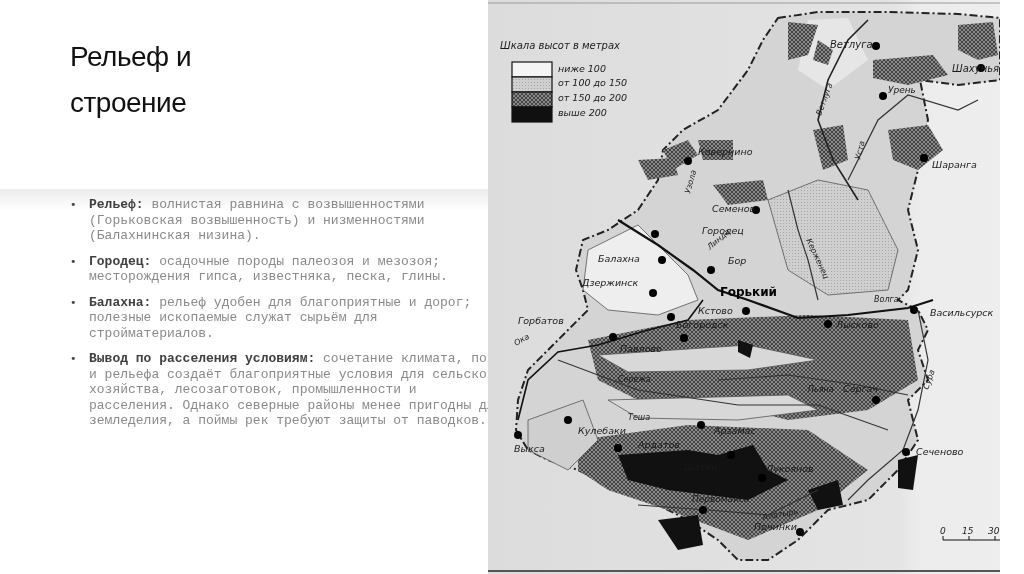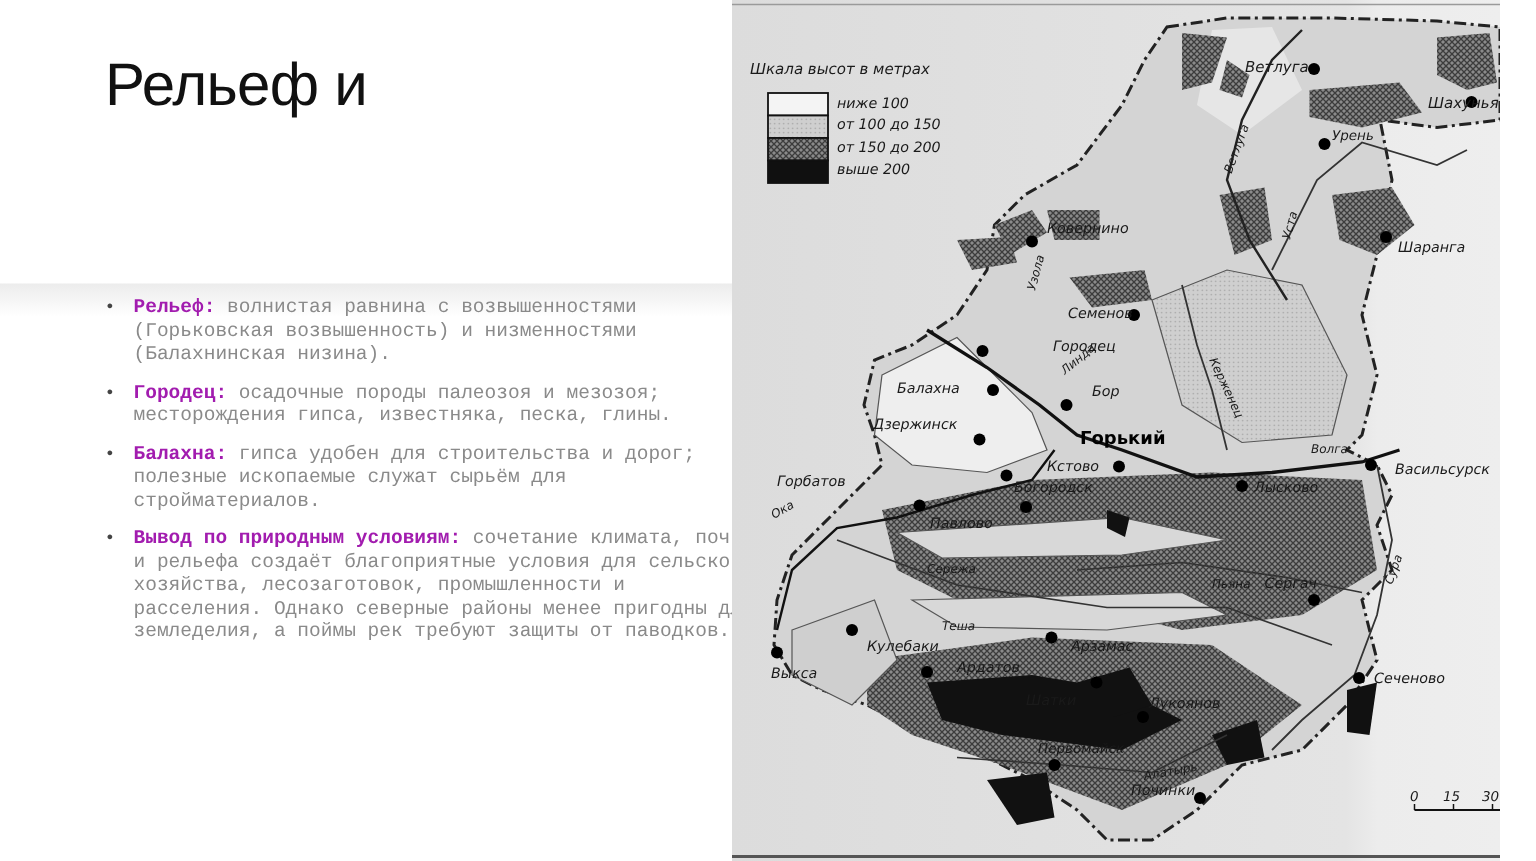--- a/index.html
+++ b/index.html
@@ -1,65 +1,66 @@
 <!DOCTYPE html>
 <html><head>
 <meta charset="utf-8">
 <style>
   html, body { margin:0; padding:0; }
   body { width:1024px; height:574px; overflow:hidden; background:#ffffff; position:relative; font-family:"Liberation Sans", sans-serif; }
   .slide { position:absolute; left:0; top:0; width:1024px; height:574px; background:#fff; }
   .title {
     position:absolute; left:70px; top:34px; width:420px;
-    font-family:"Liberation Sans", sans-serif; font-size:40px; line-height:46px; color:#111;
+    font-family:"Liberation Sans", sans-serif; font-size:28px; line-height:46px; color:#111;
     letter-spacing:-0.5px;
   }
   .band {
     position:absolute; left:0; top:189px; width:512px; height:22px;
     background:linear-gradient(to bottom, #ececec, #ffffff);
   }
   .content {
     position:absolute; left:70px; top:197px; width:440px;
     font-family:"Liberation Mono", monospace; font-size:13px; line-height:15.5px; color:#8a8a8a;
   }
   .bullet { position:relative; padding-left:19px; margin-bottom:10px; }
   .bullet .dot { position:absolute; left:0; top:0; color:#444; font-family:"DejaVu Sans", sans-serif; font-size:11px; }
-  .bullet .lead { font-weight:bold; color:#a21caf; }
+  .bullet .lead { font-weight:bold; color:#404040; }
   .map {
     position:absolute; left:488px; top:0; width:512px; height:574px; background:#d9d9d9;
   }
   .map svg { display:block; }
   .map-label { font-family:"DejaVu Sans", sans-serif; font-style:italic; fill:#1a1a1a; }
 </style>
 </head>
 <body>
 
 <div class="slide">
   <div class="title">
     <div>Рельеф и</div>
+    <div>строение</div>
   </div>
 
   <div class="band"></div>
 
   <div class="content">
     <div class="bullet">
       <span class="dot">•</span>
       <span class="lead">Рельеф:</span><span> волнистая равнина с возвышенностями (Горьковская возвышенность) и низменностями (Балахнинская низина).</span>
     </div>
     <div class="bullet">
       <span class="dot">•</span>
       <span class="lead">Городец:</span><span> осадочные породы палеозоя и мезозоя; месторождения гипса, известняка, песка, глины.</span>
     </div>
     <div class="bullet">
       <span class="dot">•</span>
-      <span class="lead">Балахна:</span><span> гипса удобен для строительства и дорог; полезные ископаемые служат сырьём для стройматериалов.</span>
-    </div>
-    <div class="bullet">
-      <span class="dot">•</span>
-      <span class="lead">Вывод по природным условиям:</span><span> сочетание климата, почв и рельефа создаёт благоприятные условия для сельского хозяйства, лесозаготовок, промышленности и расселения. Однако северные районы менее пригодны для земледелия, а поймы рек требуют защиты от паводков.</span>
+      <span class="lead">Балахна:</span><span> рельеф удобен для благоприятные и дорог; полезные ископаемые служат сырьём для стройматериалов.</span>
+    </div>
+    <div class="bullet">
+      <span class="dot">•</span>
+      <span class="lead">Вывод по расселения условиям:</span><span> сочетание климата, почв и рельефа создаёт благоприятные условия для сельского хозяйства, лесозаготовок, промышленности и расселения. Однако северные районы менее пригодны для земледелия, а поймы рек требуют защиты от паводков.</span>
     </div>
   </div>
 
   <div class="map">
     <svg width="512" height="574" viewBox="0 0 512 574" xmlns="http://www.w3.org/2000/svg">
       <defs>
         <pattern id="hatch" width="4" height="4" patternUnits="userSpaceOnUse">
           <rect width="4" height="4" fill="#8a8a8a"></rect>
           <path d="M0 0 L4 4 M4 0 L0 4" stroke="#3c3c3c" stroke-width="0.9"></path>
         </pattern>

